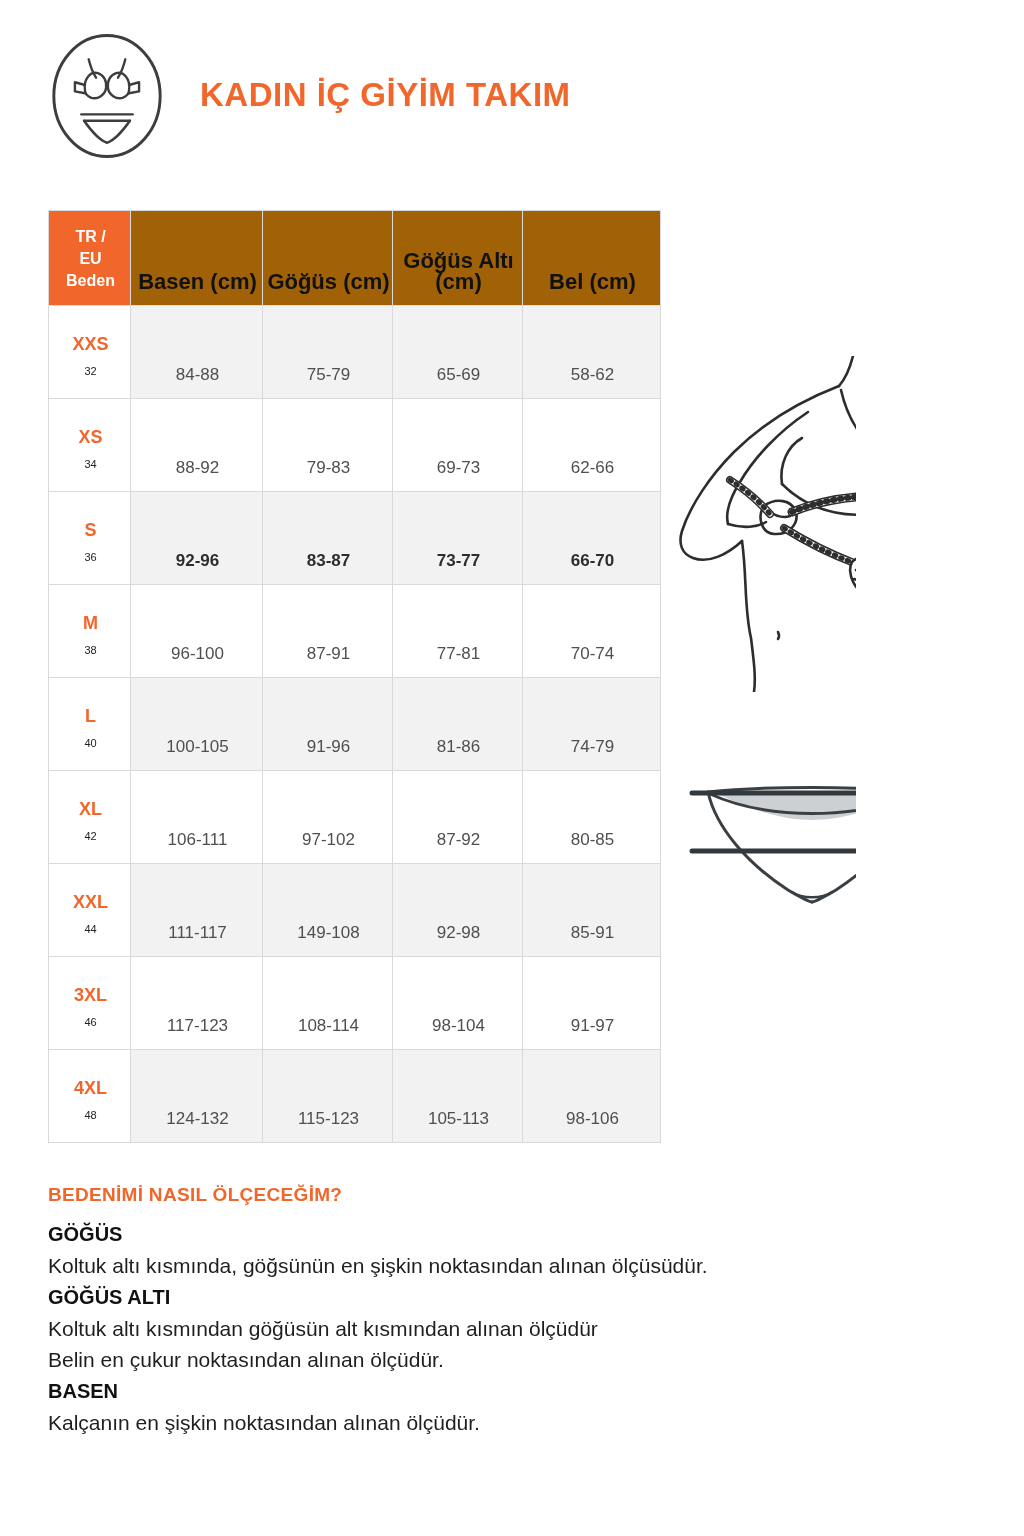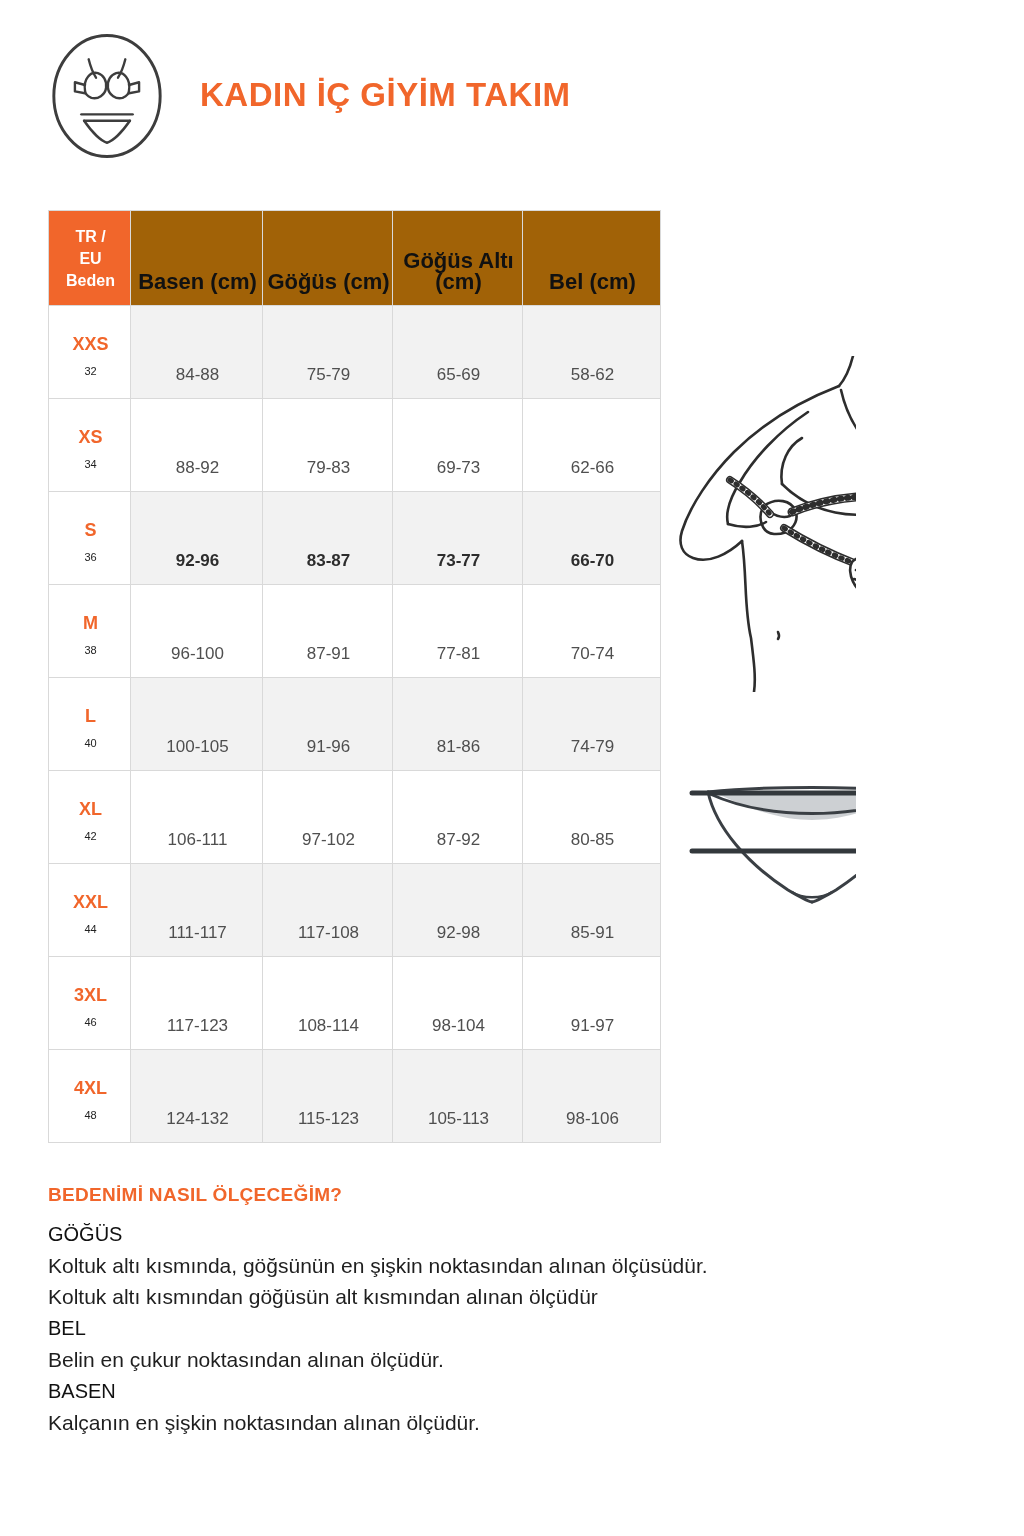--- a/index.html
+++ b/index.html
@@ -121,21 +121,21 @@
   .guide-heading {
     font-size: 19px;
     font-weight: bold;
     color: var(--accent, #f1662b);
     letter-spacing: 0.3px;
     margin-bottom: 8px;
     line-height: 30px;
   }
   .guide dt {
     font-size: 20px;
-    font-weight: normal;
+    font-weight: bold;
     color: #111111;
     line-height: 32px;
   }
   .guide dd {
     font-size: 21px;
     color: #1f1f1f;
     line-height: 31px;
   }
 </style>
 </head>
@@ -252,21 +252,21 @@
         <td class="val">97-102</td>
         <td class="val">87-92</td>
         <td class="val">80-85</td>
       </tr>
       <tr class="shaded">
         <th class="size-cell">
             <span class="size-label">XXL</span>
             <span class="eu-label">44</span>
           </th>
         <td class="val">111-117</td>
-        <td class="val">117-108</td>
+        <td class="val">149-108</td>
         <td class="val">92-98</td>
         <td class="val">85-91</td>
       </tr>
       <tr>
         <th class="size-cell">
             <span class="size-label">3XL</span>
             <span class="eu-label">46</span>
           </th>
         <td class="val">117-123</td>
         <td class="val">108-114</td>
@@ -357,21 +357,21 @@
         <path d="M6 89 H246"></path>
       </g>
     </svg>
   </div>
 
   <section class="guide">
     <h2 class="guide-heading">BEDENİMİ NASIL ÖLÇECEĞİM?</h2>
     <dl>
       <dt>GÖĞÜS</dt>
       <dd>Koltuk altı kısmında, göğsünün en şişkin noktasından alınan ölçüsüdür.</dd>
+      <dt>GÖĞÜS ALTI</dt>
       <dd>Koltuk altı kısmından göğüsün alt kısmından alınan ölçüdür</dd>
-      <dt>BEL</dt>
       <dd>Belin en çukur noktasından alınan ölçüdür.</dd>
       <dt>BASEN</dt>
       <dd>Kalçanın en şişkin noktasından alınan ölçüdür.</dd>
     </dl>
   </section>
 
 </div>
 
 </body></html>

